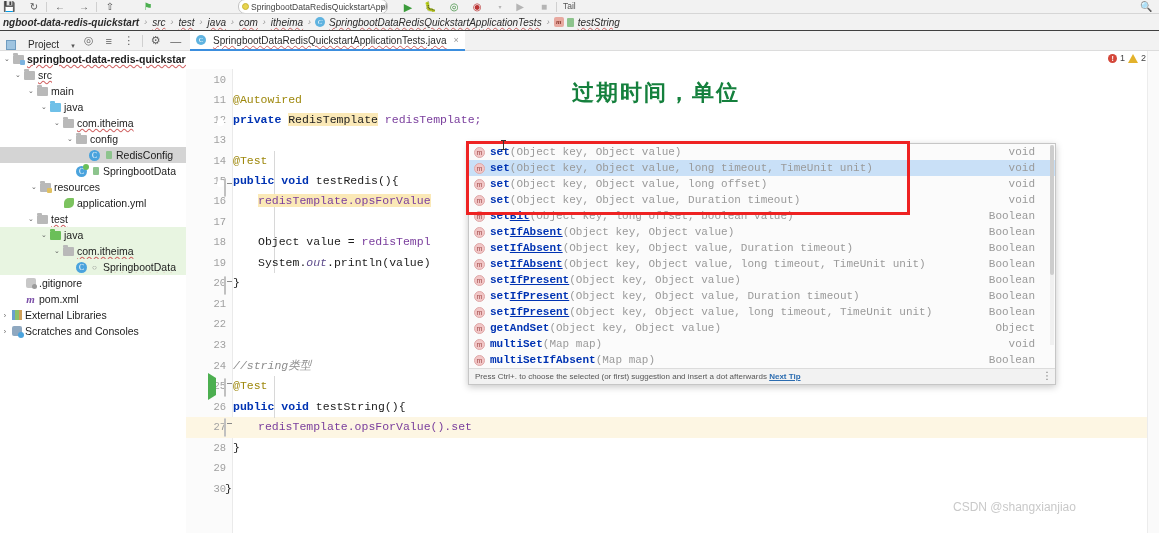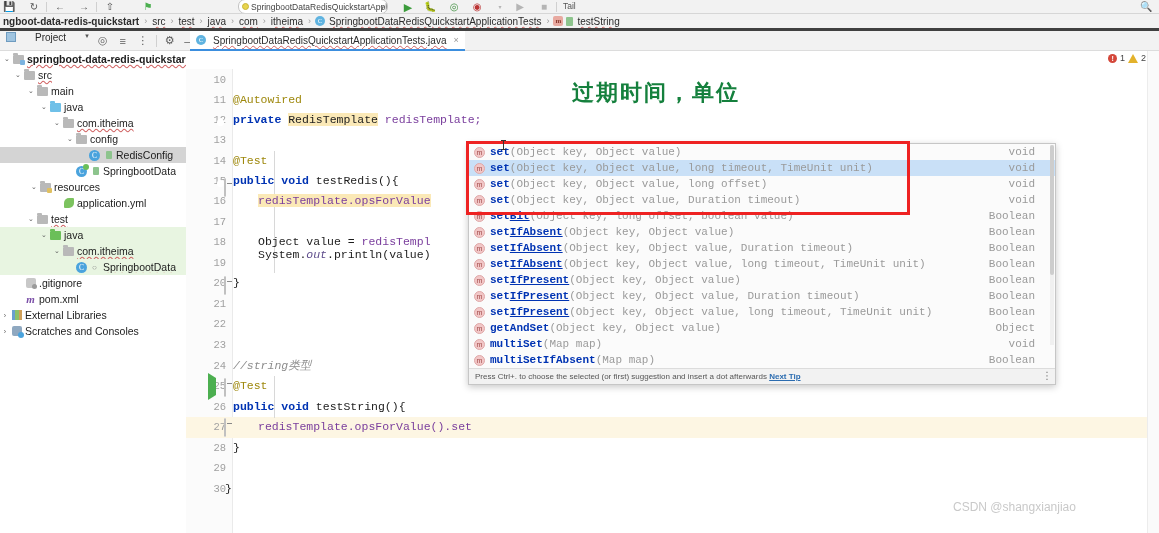--- a/index.html
+++ b/index.html
@@ -40,23 +40,23 @@
     border-radius:50%; background:#e8d44d; border:1px solid #c8b438;
   }
   .runcfg .cfg-arrow { position:absolute; right:3px; top:1px; font-size:7px; color:#777;}
   .tb-text { position:absolute; font-size:8.5px; color:#555; top:1px; }
   .tb-sep { position:absolute; top:2px; width:1px; height:10px; background:#d0d0d0; }
   .tb-search { position:absolute; right:6px; top:1px; font-size:10px; color:#555; }
 
   
   .crumbbar {
     position:absolute; left:0; top:14px; width:1159px; height:17px;
-    background:#f2f2f2; border-bottom:3px solid #404040;
+    background:#f2f2f2; border-bottom:1px solid #404040;
     display:flex; align-items:center; padding-left:2px;
-    white-space:nowrap; overflow:hidden;
+    white-space:nowrap; overflow:hidden;font-style:italic;
   }
   .crumb { font-size:10px; color:#2b2b2b; position:relative; padding:0 1px; }
   .crumb.bold { font-weight:bold; }
   .crumb.sq { text-decoration: underline; text-decoration-style: wavy;
               text-decoration-color:#d06262; text-underline-offset:1px; }
   .crumb-sep { font-size:9px; color:#999; margin:0 4px; }
   .crumb-ico {
     display:inline-block; width:10px; height:10px; border-radius:50%;
     background:#5fb3e0; color:#fff; font-size:7px; line-height:10px;
     text-align:center; margin-right:3px; vertical-align:-1px;
@@ -66,21 +66,21 @@
     background:#e8a9a0; border-radius:2px; color:#8a3b30; font-weight:bold;
   }
   .crumb-ico.pad { background:#8dc48d; border-radius:1px; width:7px; height:9px; }
 
   
   .twbar {
     position:absolute; left:0; top:31px; width:1159px; height:20px;
     background:#f2f2f2; border-bottom:1px solid #dcdcdc;
     display:flex; align-items:center;
   }
-  .proj-btn { display:flex; align-items:flex-start; gap:19px; padding:0 4px 0 6px; height:18px; }
+  .proj-btn { display:flex; align-items:flex-end; gap:12px; padding:0 4px 0 6px; height:18px; }
   .proj-sq { width:10px; height:10px; background:#9fc4e0; border:1px solid #6f9cc0;}
   .proj-lbl { font-size:10px; color:#2b2b2b; }
   .caret { font-size:7px; color:#555; }
   .tw-ico { width:20px; height:18px; display:flex; align-items:center; justify-content:center;
             font-size:11px; color:#5d5d5d; }
   .tw-sep { width:1px; height:12px; background:#d0d0d0; margin:0 3px; }
 
   .filetab {
     position:absolute; left:190px; top:31px; height:20px;
     display:flex; align-items:center; gap:4px;
@@ -503,21 +503,21 @@
       <div class="cline" style="top:41px;" data-name="code-line-12"><span class="kw" data-name="keyword-private">private</span><span class="plain"> </span><span class="typ hl-tok" data-name="type-redistemplate">RedisTemplate</span><span class="plain"> </span><span class="fld" data-name="field-redistemplate">redisTemplate;</span></div>
 
       <div class="cline" style="top:82px;" data-name="code-line-14"><span class="ann" data-name="annotation-test">@Test</span></div>
 
       <div class="cline" style="top:102px;" data-name="code-line-15"><span class="kw" data-name="keyword-public">public</span><span class="plain"> </span><span class="kw" data-name="keyword-void">void</span><span class="plain"> </span><span class="mtd" data-name="method-testredis">testRedis(){</span></div>
 
       <div class="cline" style="top:122px; padding-left:25px;" data-name="code-line-16"><span class="fld hl-tok" data-name="expr-opsforvalue-16">redisTemplate.opsForValue</span></div>
 
       <div class="cline" style="top:163px; padding-left:25px;" data-name="code-line-18"><span class="plain" data-name="type-object">Object</span><span class="plain"> </span><span class="plain" data-name="var-value">value = </span><span class="fld" data-name="expr-redistemplate-partial">redisTempl</span></div>
 
-      <div class="cline" style="top:176px; padding-left:25px;" data-name="code-line-19"><span class="plain" data-name="expr-system">System.</span><span class="stat" data-name="expr-out">out</span><span class="plain" data-name="expr-println">.println(value)</span></div>
+      <div class="cline" style="top:184px; padding-left:25px;" data-name="code-line-19"><span class="plain" data-name="expr-system">System.</span><span class="stat" data-name="expr-out">out</span><span class="plain" data-name="expr-println">.println(value)</span></div>
 
       <div class="cline" style="top:204px;" data-name="code-line-20"><span class="plain" data-name="brace-close">}</span></div>
 
       <div class="cline" style="top:287px;" data-name="code-line-23"><span class="cmt" data-name="comment-string-type">//string类型</span></div>
 
       <div class="cline" style="top:307px;" data-name="code-line-24"><span class="ann" data-name="annotation-test">@Test</span></div>
 
       <div class="cline" style="top:328px;" data-name="code-line-25"><span class="kw" data-name="keyword-public">public</span><span class="plain"> </span><span class="kw" data-name="keyword-void">void</span><span class="plain"> </span><span class="mtd" data-name="method-teststring">testString(){</span></div>
 
       <div class="cline" style="top:348px; padding-left:25px;" data-name="code-line-26"><span class="fld" data-name="expr-opsforvalue-set">redisTemplate.opsForValue().set</span></div>

